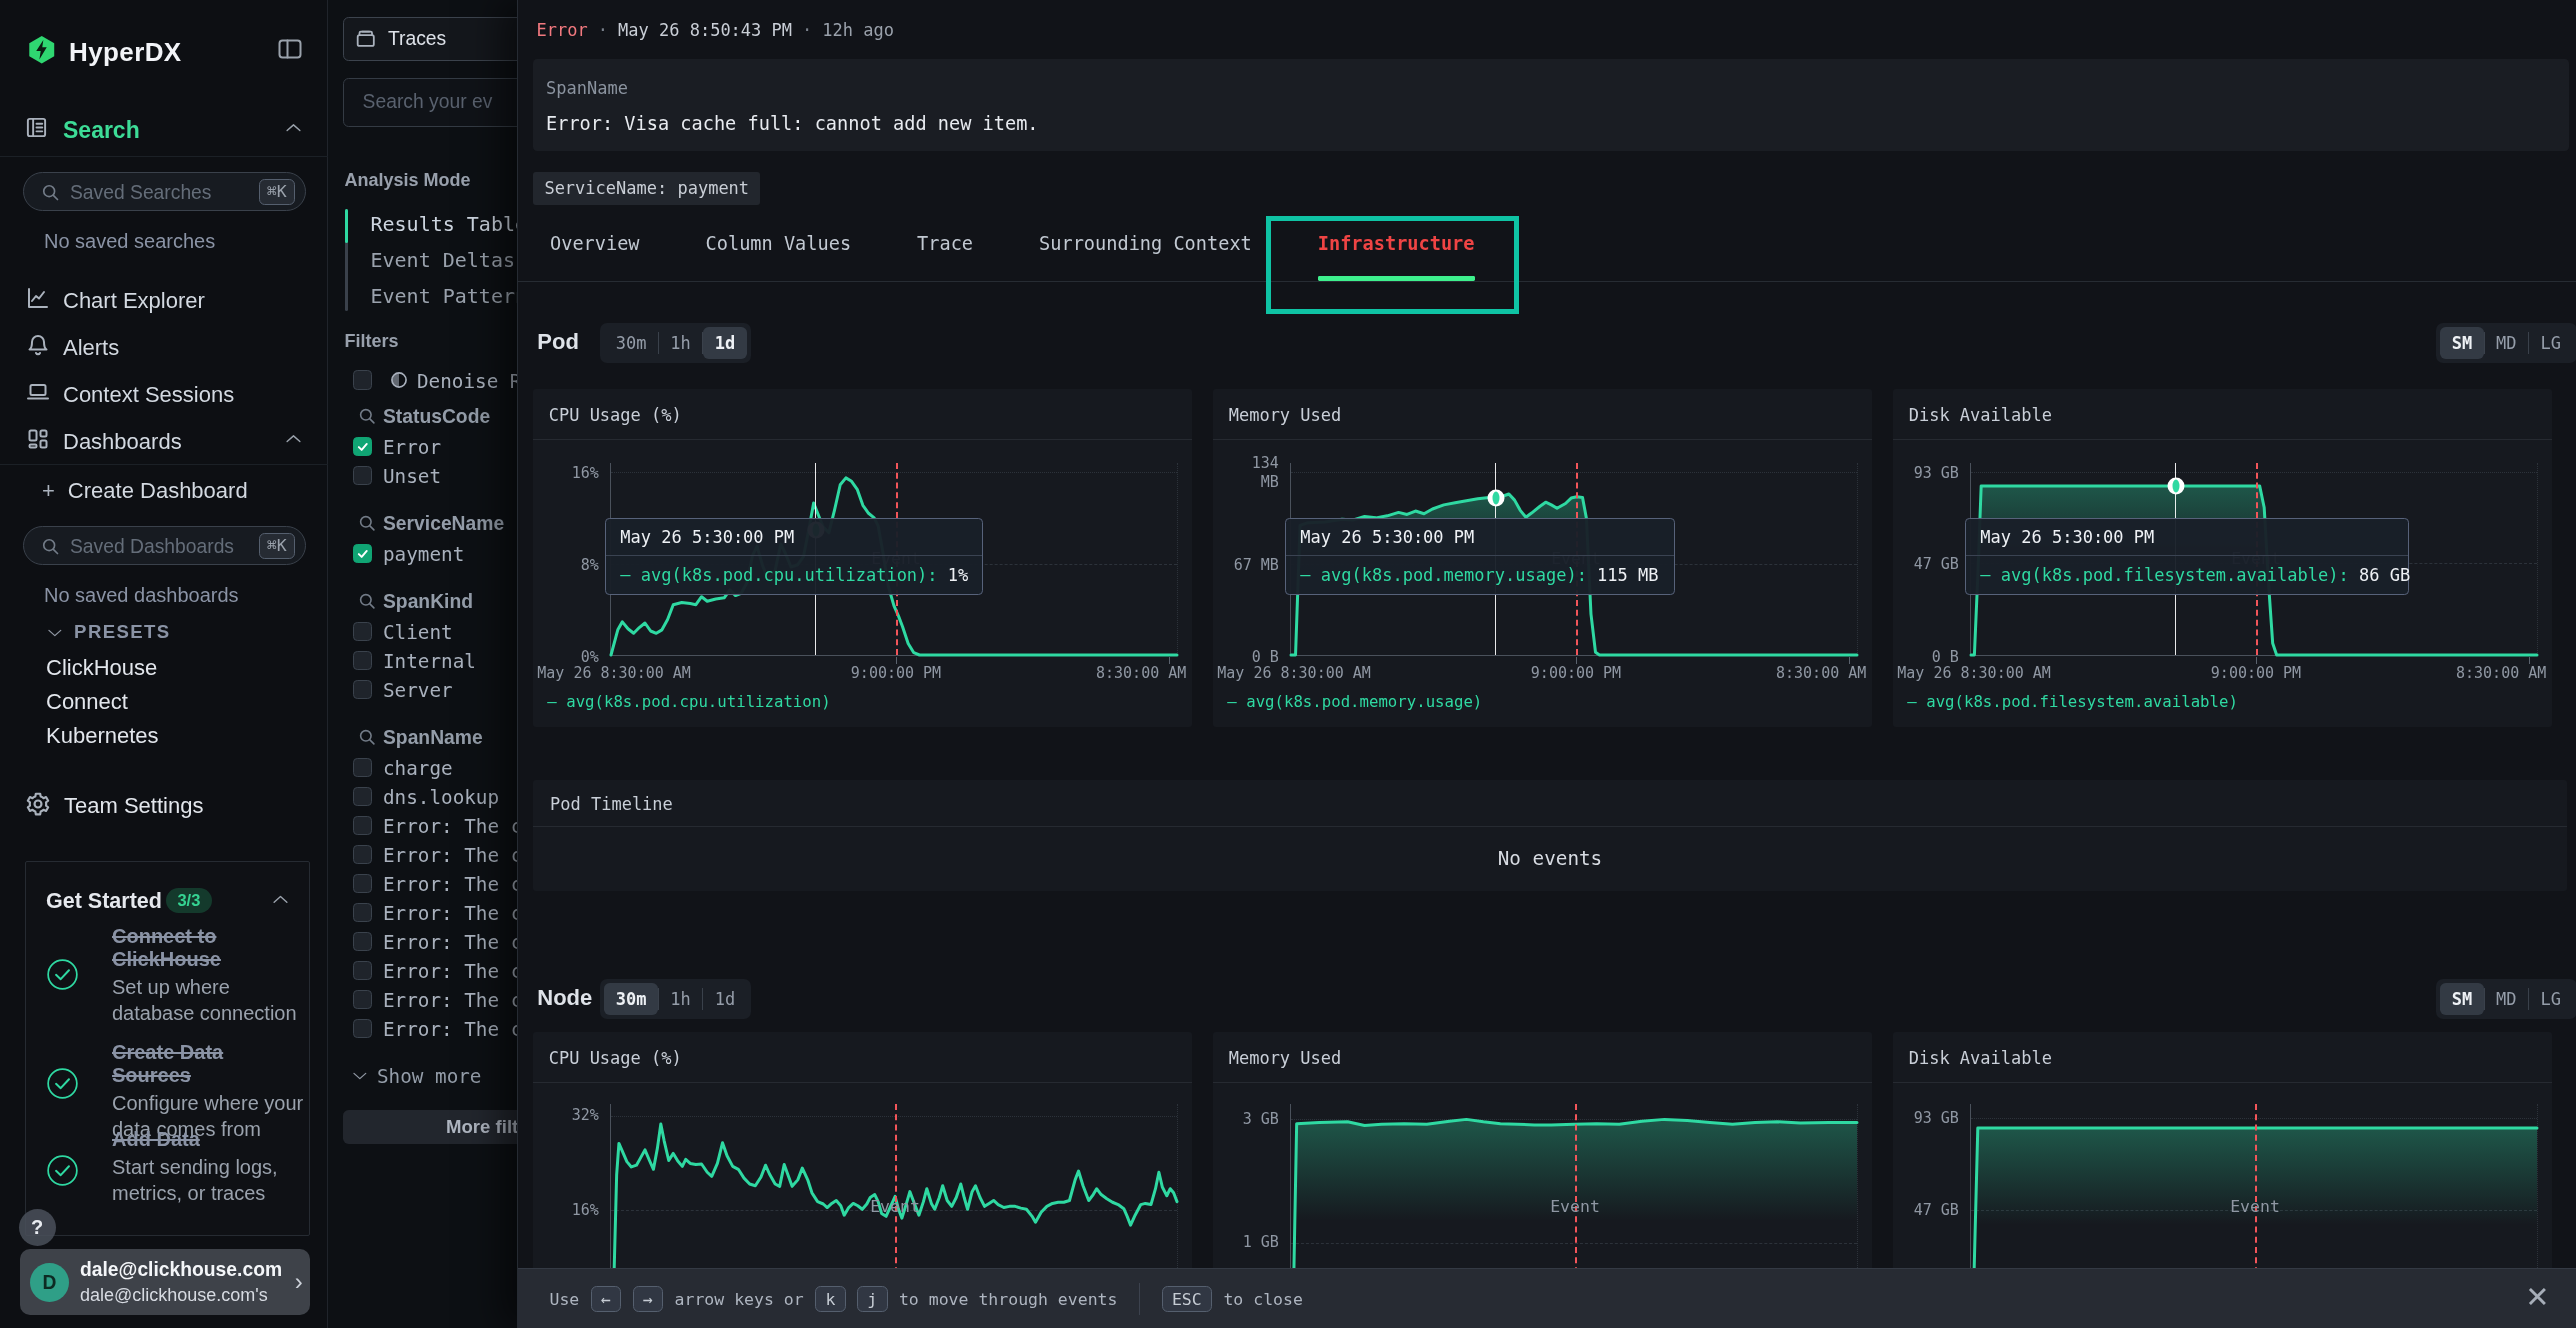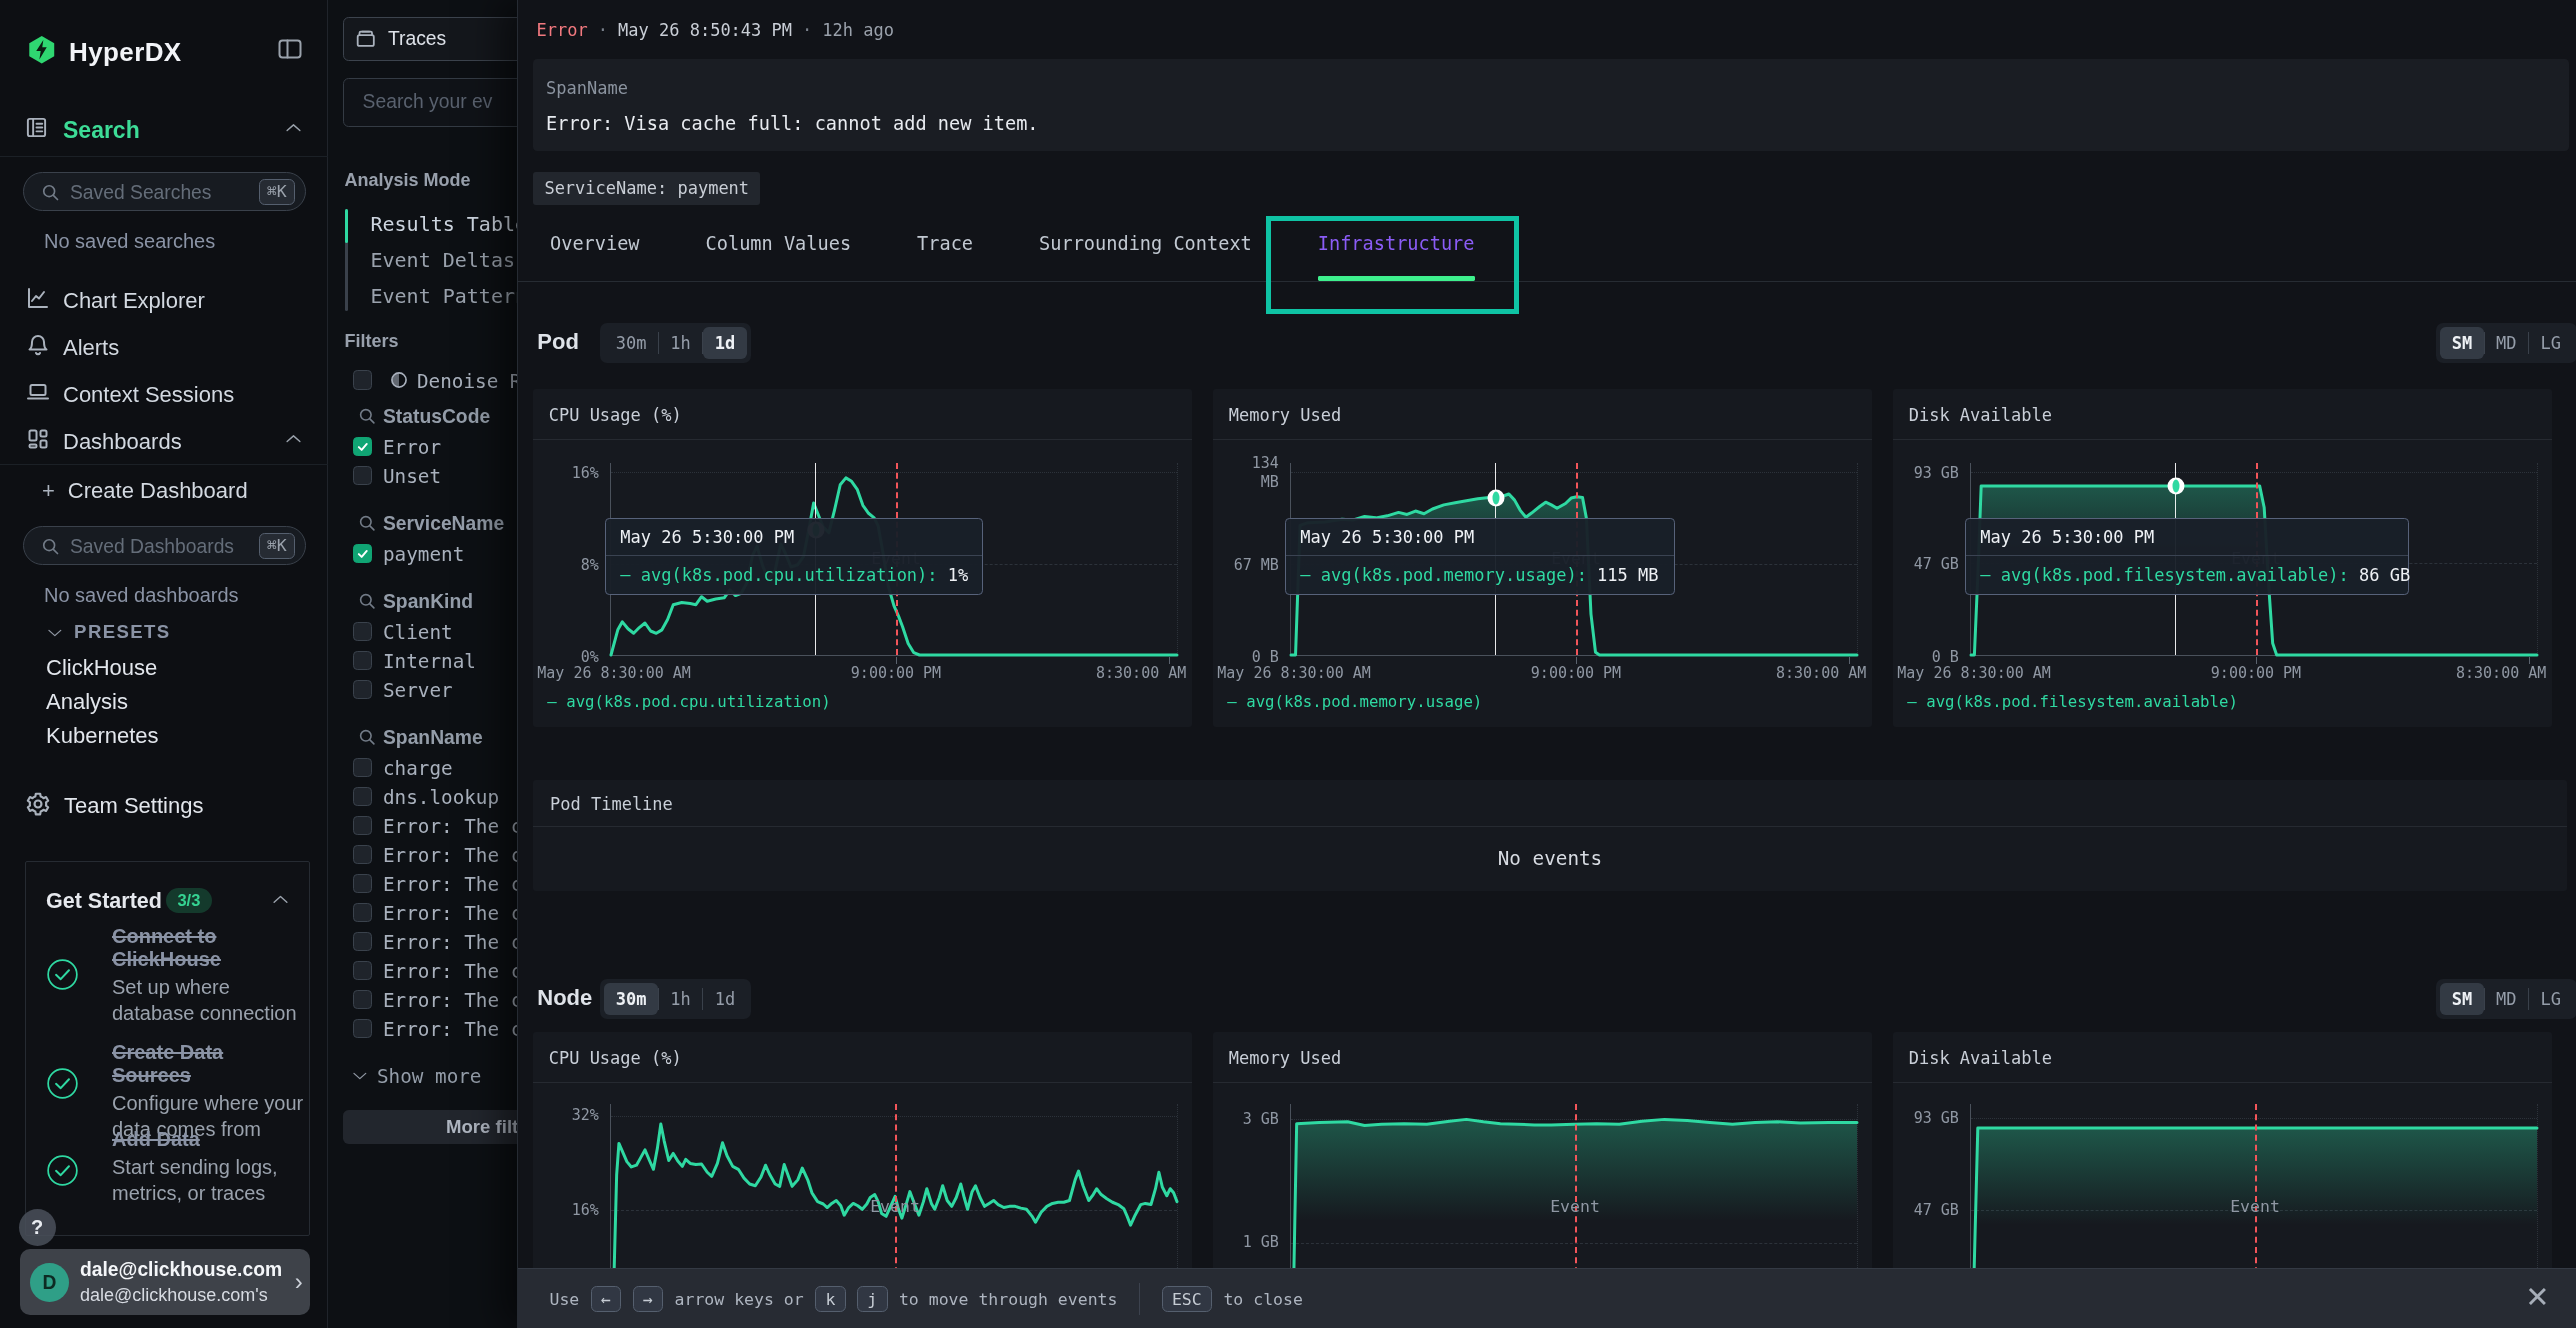--- a/index.html
+++ b/index.html
@@ -95,21 +95,21 @@
   .ev-head .lv{color:var(--err)}
   .ev-head .dot{color:#7a818c;margin:0 10px}
   .ev-head .ts{color:#c9ced6}
   .ev-head .ago{color:#9aa1ab}
   .span-card{position:absolute;left:15px;top:59px;width:2036px;height:92px;background:var(--card2);border-radius:4.3px}
   .span-card .k{position:absolute;left:13px;top:18.6px;font-size:17px;font-family:var(--mono);color:#8b939f}
   .span-card .v{position:absolute;left:13px;top:54px;font-size:18.6px;font-family:var(--mono);color:#e8ebf0}
   .svc-tag{position:absolute;left:15px;top:172px;height:33px;background:#22262d;border-radius:2.9px;padding:5.7px 11.4px;font-size:17px;font-family:var(--mono);color:#c9ced6}
   .tabs{position:absolute;left:32px;top:222px;display:flex;gap:66px;z-index:4}
   .tab{font-size:18.6px;font-family:var(--mono);color:#c2c9d2;padding:11.4px 0 26.5px;position:relative;white-space:nowrap;cursor:pointer}
-  .tab.active{color:#8b5cf6;font-weight:normal}
+  .tab.active{color:#ef4444;font-weight:bold}
   .tab.active::after{content:"";position:absolute;left:0;right:0;bottom:0;height:5px;background:var(--under);border-radius:1.4px}
   .tab.active::before{content:"";position:absolute;left:-52px;right:-44px;top:-5.7px;bottom:-33px;border:5.7px solid var(--hl);pointer-events:none}
   .tabs-border{position:absolute;left:0;top:281px;width:2059px;border-top:1.4px solid #272c33}
   .sect-head{position:absolute;height:40px}
   .sect-head .t{position:absolute;left:19.3px;top:5.7px;font-size:22px;font-weight:bold;color:#dfe3e9}
   .seg{position:absolute;top:0;height:40px;background:#1b1f26;border-radius:7.2px;display:flex;align-items:center;padding:0 4.3px}
   .seg .it{font-size:17px;font-family:var(--mono);color:#959da9;padding:5.7px 11.4px;border-radius:5.7px;position:relative;cursor:pointer}
   .seg .it.on{background:#333a44;color:#eef1f5;font-weight:bold}
   .seg .sep{width:1.1px;height:21.5px;background:#3a414b}
   .chart-card{position:absolute;width:659px;background:var(--card);border-radius:2.9px;overflow:hidden}
@@ -254,21 +254,21 @@
   </div>
   <div class="side-note" style="top:584px">No saved dashboards</div>
 
   <div class="presets-row">
     <span class="icon"><svg viewBox="0 0 24 14">
           <polyline points="3,3 12,11 21,3"></polyline>
         </svg></span><span>PRESETS</span>
   </div>
   <div id="preset-list">
       <div class="preset-item" style="top: 655px;">ClickHouse</div>
-      <div class="preset-item" style="top: 689px;">Analysis</div>
+      <div class="preset-item" style="top: 689px;">Connect</div>
       <div class="preset-item" style="top: 723px;">Kubernetes</div>
     </div>
 
   <div class="team">
     <span class="icon">
       <svg viewBox="0 0 24 24">
           <circle cx="12" cy="12" r="3.2"></circle>
           <path d="M19.4 13.5a7.6 7.6 0 0 0 0-3l2-1.5-2-3.4-2.3 1a7.6 7.6 0 0 0-2.6-1.5L14 2.5h-4l-.5 2.6a7.6 7.6 0 0 0-2.6 1.5l-2.3-1-2 3.4 2 1.5a7.6 7.6 0 0 0 0 3l-2 1.5 2 3.4 2.3-1a7.6 7.6 0 0 0 2.6 1.5l.5 2.6h4l.5-2.6a7.6 7.6 0 0 0 2.6-1.5l2.3 1 2-3.4z"></path>
         </svg>
     </span>

